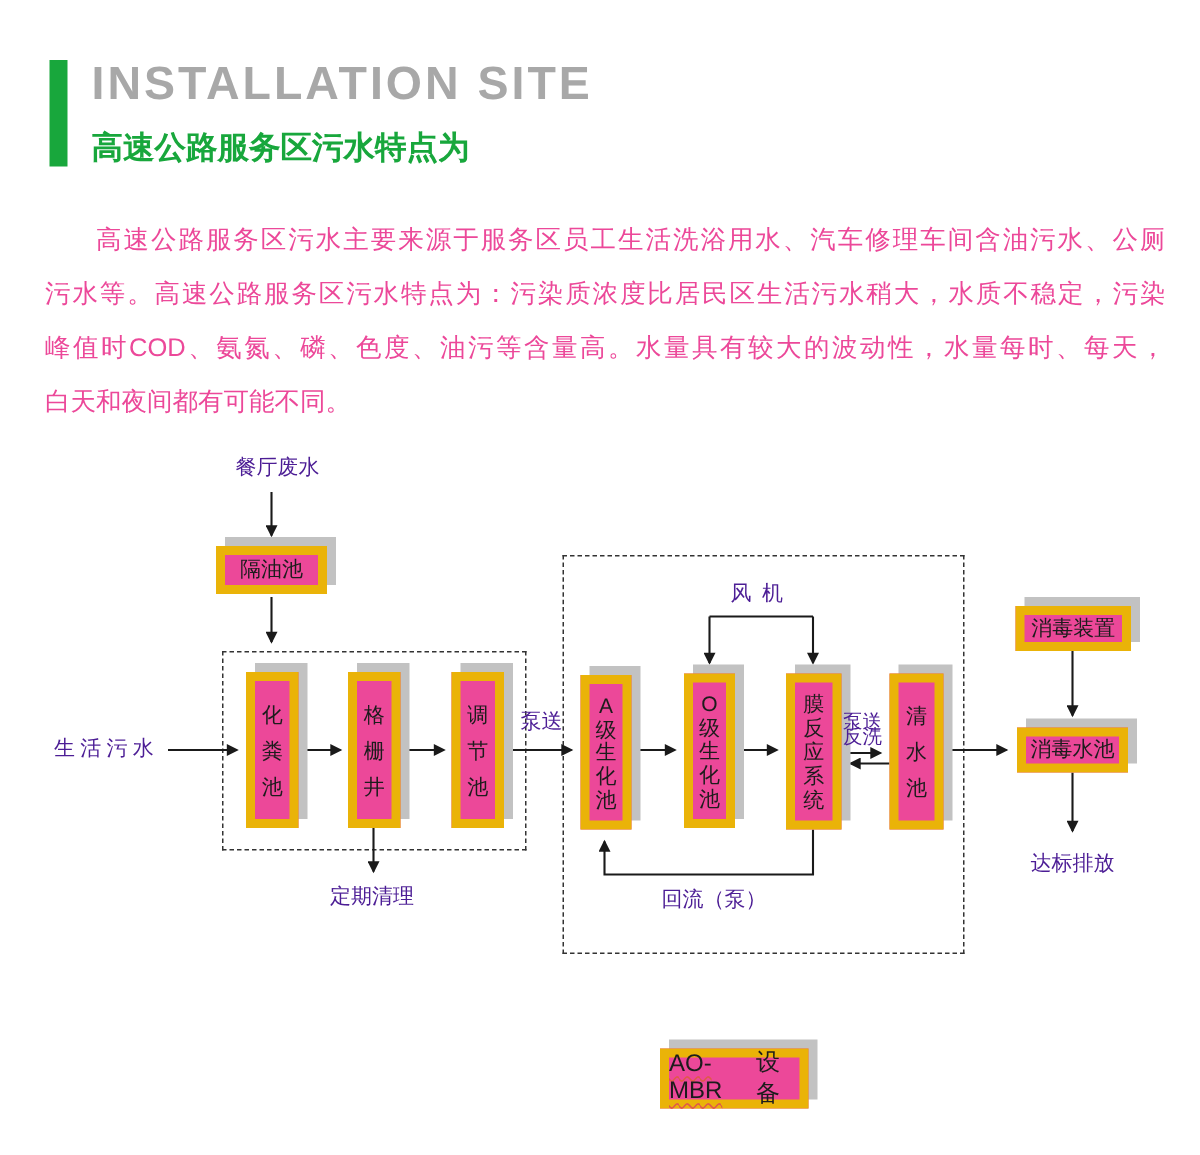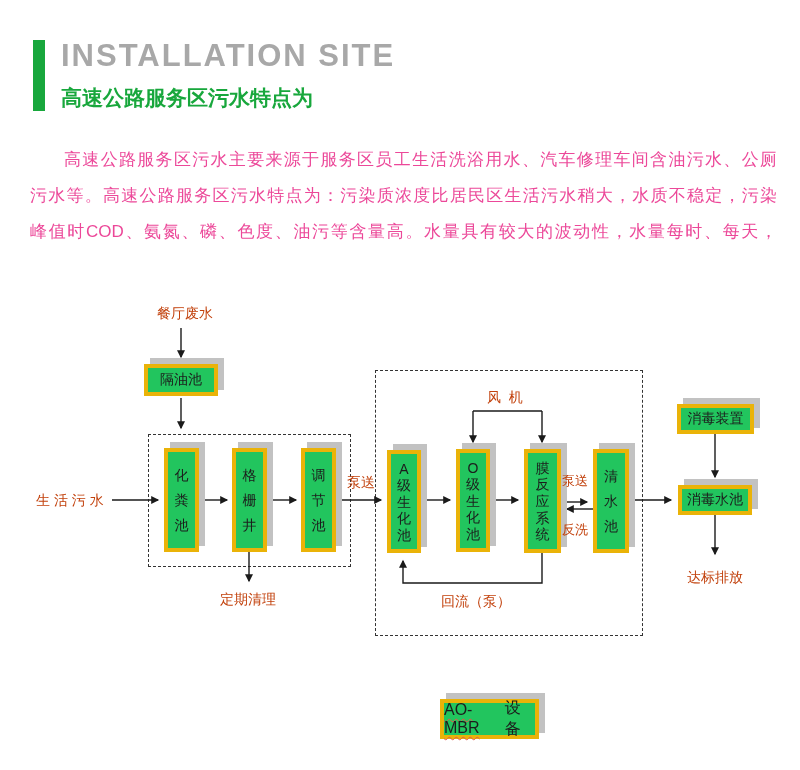--- a/index.html
+++ b/index.html
@@ -21,63 +21,64 @@
   .intro{position:absolute;left:30px;top:142px;width:747px;font-size:17px;color:#ec4899;}
   .intro .iline{line-height:36px;}
   .intro .iline.first{text-indent:2em;}
   .intro .iline.just{text-align:justify;text-align-last:justify;}
   
   .connectors{position:absolute;left:0;top:0;pointer-events:none;}
   .dashedbox{position:absolute;border:1px dashed #333;box-sizing:border-box;}
   #dashed1{left:148px;top:434px;width:203px;height:133px;}
   #dashed2{left:375px;top:370px;width:268px;height:266px;}
   .sbox{
-    position:absolute;box-sizing:border-box;border:4px solid #eab308;background:#22c55e;
+    position:absolute;box-sizing:border-box;border:6px solid #eab308;background:#ec4899;
     box-shadow:6px -6px 0 #c2c2c2;display:flex;align-items:center;justify-content:center;
     font-size:14px;color:#1c1c1c;
   }
   .vtank{flex-direction:column;justify-content:space-evenly;text-align:center;padding:5px 0;line-height:1;}
   .vtank span{display:block;}
   #grease{left:144px;top:364px;width:74px;height:32px;}
   #septic{left:164px;top:448px;width:35px;height:104px;}
   #gridwell{left:232px;top:448px;width:35px;height:104px;}
   #regulating{left:301px;top:448px;width:35px;height:104px;}
   #atank{left:387px;top:450px;width:34px;height:103px;}
   #otank{left:456px;top:449px;width:34px;height:103px;}
   #membrane{left:524px;top:449px;width:37px;height:104px;}
   #clearwater{left:593px;top:449px;width:36px;height:104px;}
   #disdevice{left:677px;top:404px;width:77px;height:30px;}
   #distank{left:678px;top:485px;width:74px;height:30px;}
   #aombr{left:440px;top:659px;width:99px;height:40px;font-size:16px;margin-top:40px;}
   #aombr .wavy{text-decoration:underline wavy #e0584a 1px;text-underline-offset:3px;}
   
-  .dlabel{position:absolute;font-size:14px;color:#c2410c;white-space:pre;line-height:1;}
+  .dlabel{position:absolute;font-size:14px;color:#4c1d95;white-space:pre;line-height:1;font-family:Liberation Serif, serif;}
   #lbl-restaurant{left:157px;top:306px;}
   #lbl-domestic{left:36px;top:493px;}
   #lbl-pump1{left:347px;top:475px;}
   #lbl-clean{left:220px;top:592px;}
   #lbl-fan{left:487px;top:390px;}
   #lbl-pump2{left:562px;top:474px;font-size:13px;}
-  #lbl-backwash{left:562px;top:523px;font-size:13px;}
+  #lbl-backwash{left:562px;top:484px;font-size:13px;}
   #lbl-reflux{left:441px;top:594px;}
   #lbl-discharge{left:687px;top:570px;}
 </style>
 </head>
 <body>
 
 <div class="page">
 
   <div class="accent-bar"></div>
   <div class="title-en">INSTALLATION SITE</div>
   <div class="title-zh">高速公路服务区污水特点为</div>
 
   <div class="intro">
     <div class="iline first just">高速公路服务区污水主要来源于服务区员工生活洗浴用水、汽车修理车间含油污水、公厕</div>
     <div class="iline just">污水等。高速公路服务区污水特点为：污染质浓度比居民区生活污水稍大，水质不稳定，污染</div>
     <div class="iline just">峰值时COD、氨氮、磷、色度、油污等含量高。水量具有较大的波动性，水量每时、每天，</div>
+    <div class="iline">白天和夜间都有可能不同。</div>
   </div>
 
   <div class="dashedbox" id="dashed1"></div>
   <div class="dashedbox" id="dashed2"></div>
 
   <svg class="connectors" width="800" height="770" viewBox="0 0 800 770">
     <defs>
       <marker id="ah" viewBox="0 0 10 10" markerWidth="9" markerHeight="8" refX="8.5" refY="5" orient="auto" markerUnits="userSpaceOnUse">
         <path d="M0,0 L10,5 L0,10 Z" fill="#1a1a1a"></path>
       </marker>

